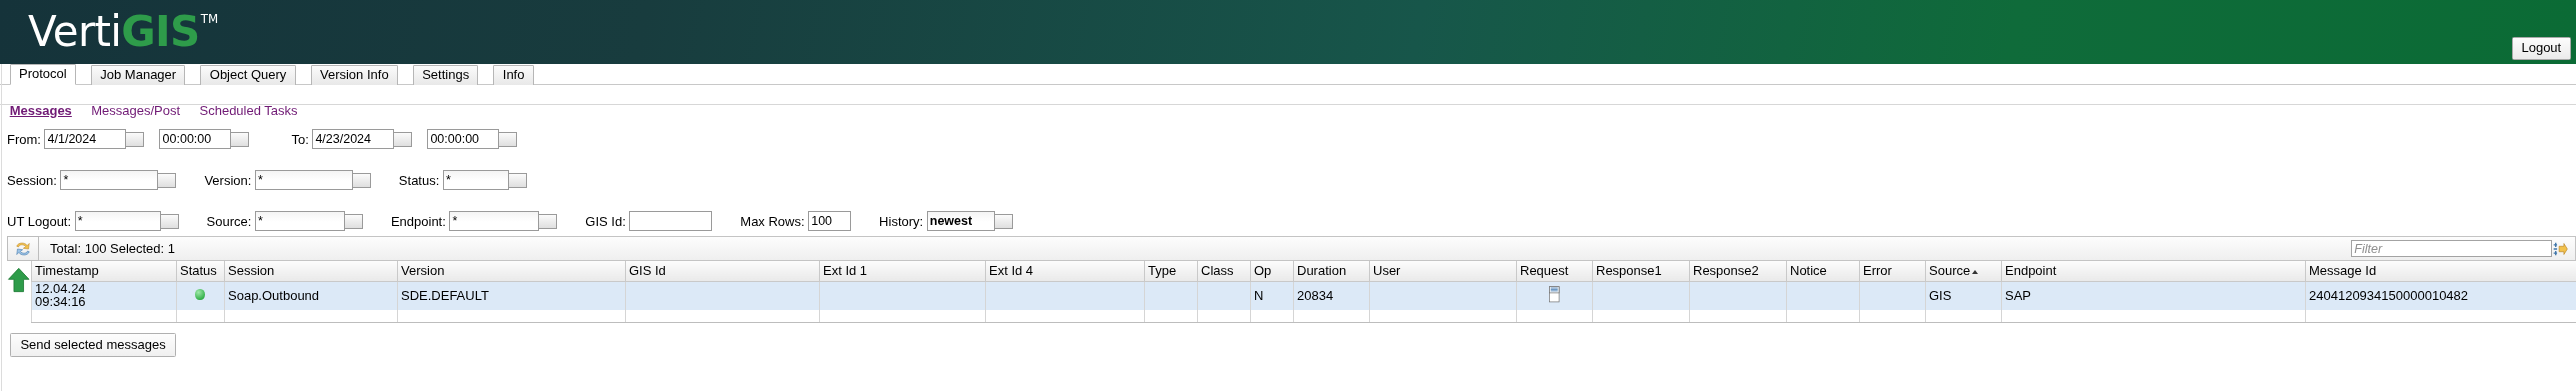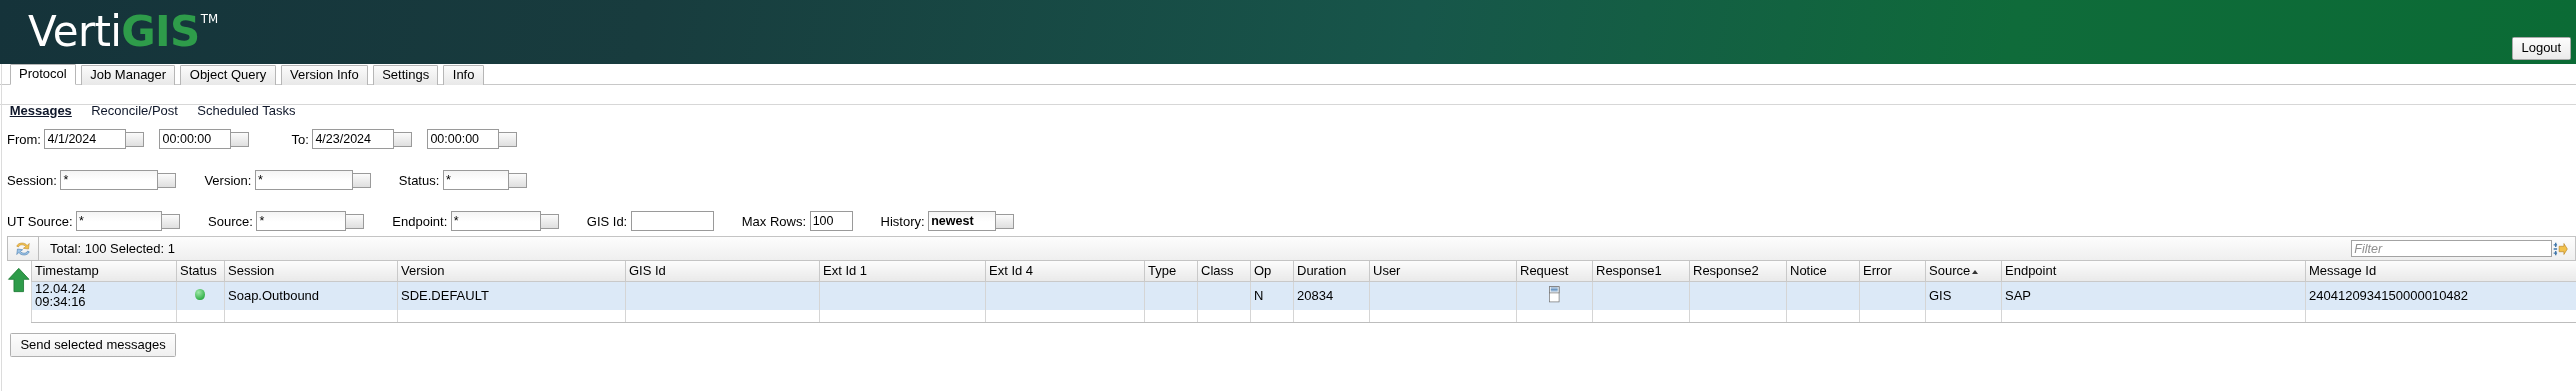--- a/index.html
+++ b/index.html
@@ -73,21 +73,21 @@
     display: flex;
     align-items: flex-end;
     height: 21.4px;
     box-sizing: border-box;
   }
   .tab {
     border: 0.7px solid #b6b6b6;
     border-bottom: none;
     background: linear-gradient(#fbfbfb, #e8e8e8);
     padding: 2.1px 8.3px 2.8px;
-    margin-right: 5px;
+    margin-right: 15px;
     font-size: 13px;
     line-height: 14px;
     cursor: pointer;
     border-radius: 1.4px 1.4px 0 0;
     color: #000;
     position: relative;
     top: 0.7px;
   }
   .tab.active {
     background: #ffffff;
@@ -100,21 +100,21 @@
     align-items: center;
     padding: 3.5px 0 4.2px 9.7px;
     border-bottom: 0.7px solid #d7d7d7;
     height: 19.4px;
     box-sizing: border-box;
   }
   .subtab {
     margin-right: 19.4px;
     font-size: 13px;
     cursor: pointer;
-    color: #0f172a;
+    color: #701a75;
     margin-top: 32px;
   }
   .subtab.active {
     font-weight: bold;
     text-decoration: underline;
   }
 
   
   .formarea { padding: 4.2px 0 1.4px 7px; }
   .formrow {
@@ -311,21 +311,21 @@
   <div class="tab active">Protocol</div>
   <div class="tab">Job Manager</div>
   <div class="tab">Object Query</div>
   <div class="tab">Version Info</div>
   <div class="tab">Settings</div>
   <div class="tab">Info</div>
 </div>
 
 <div class="subtabbar">
   <div class="subtab active">Messages</div>
-  <div class="subtab">Reconcile/Post</div>
+  <div class="subtab">Messages/Post</div>
   <div class="subtab">Scheduled Tasks</div>
 </div>
 
 <div class="formarea">
 
   <div class="formrow">
     <div class="field">
       <span class="flabel">From:</span>
       <input class="inp" style="width: 82px;" value="4/1/2024">
       <div class="spin"></div>
@@ -363,21 +363,21 @@
     <div class="gap-md"></div>
     <div class="field">
       <span class="flabel">Status:</span>
       <input class="inp grad" style="width: 66px;" value="*">
       <div class="spin"></div>
     </div>
   </div>
 
   <div class="formrow">
     <div class="field">
-      <span class="flabel">UT Source:</span>
+      <span class="flabel">UT Logout:</span>
       <input class="inp grad" style="width: 86px;" value="*">
       <div class="spin"></div>
     </div>
     <div class="gap-md"></div>
     <div class="field">
       <span class="flabel">Source:</span>
       <input class="inp grad" style="width: 90px;" value="*">
       <div class="spin"></div>
     </div>
     <div class="gap-md"></div>

